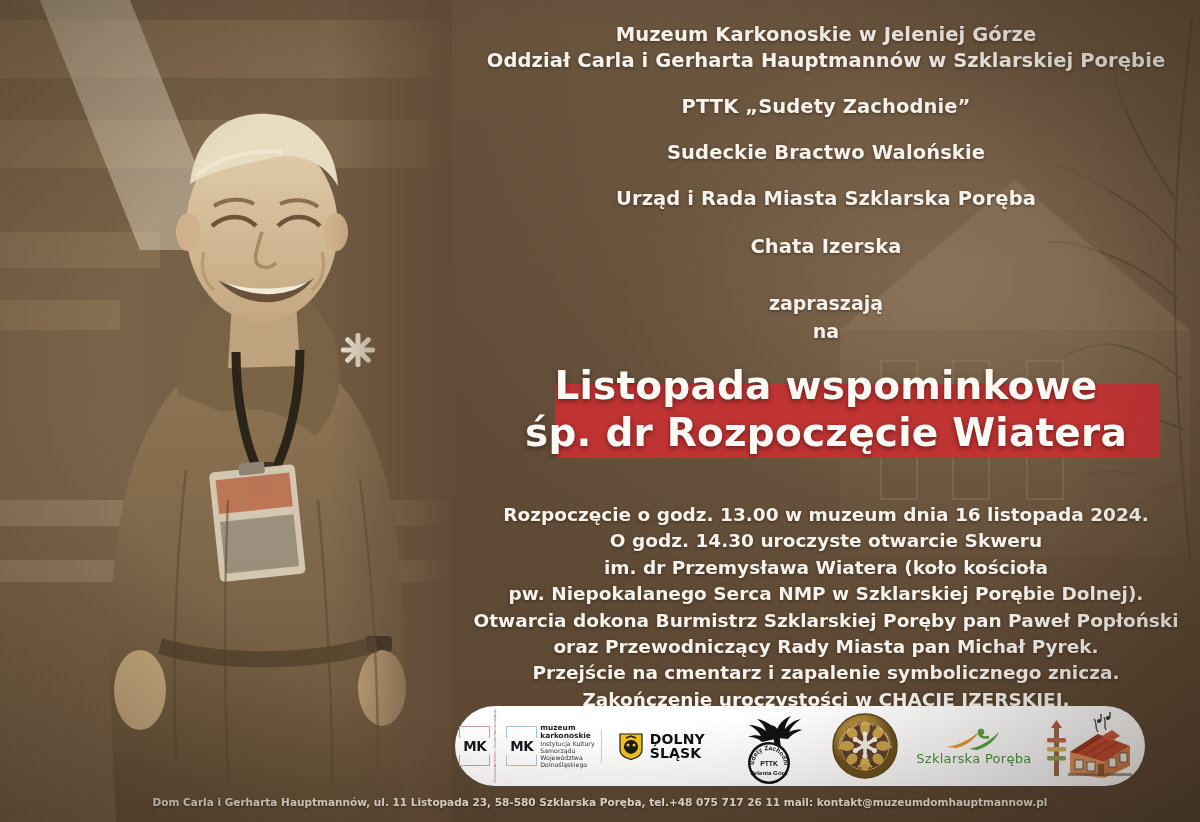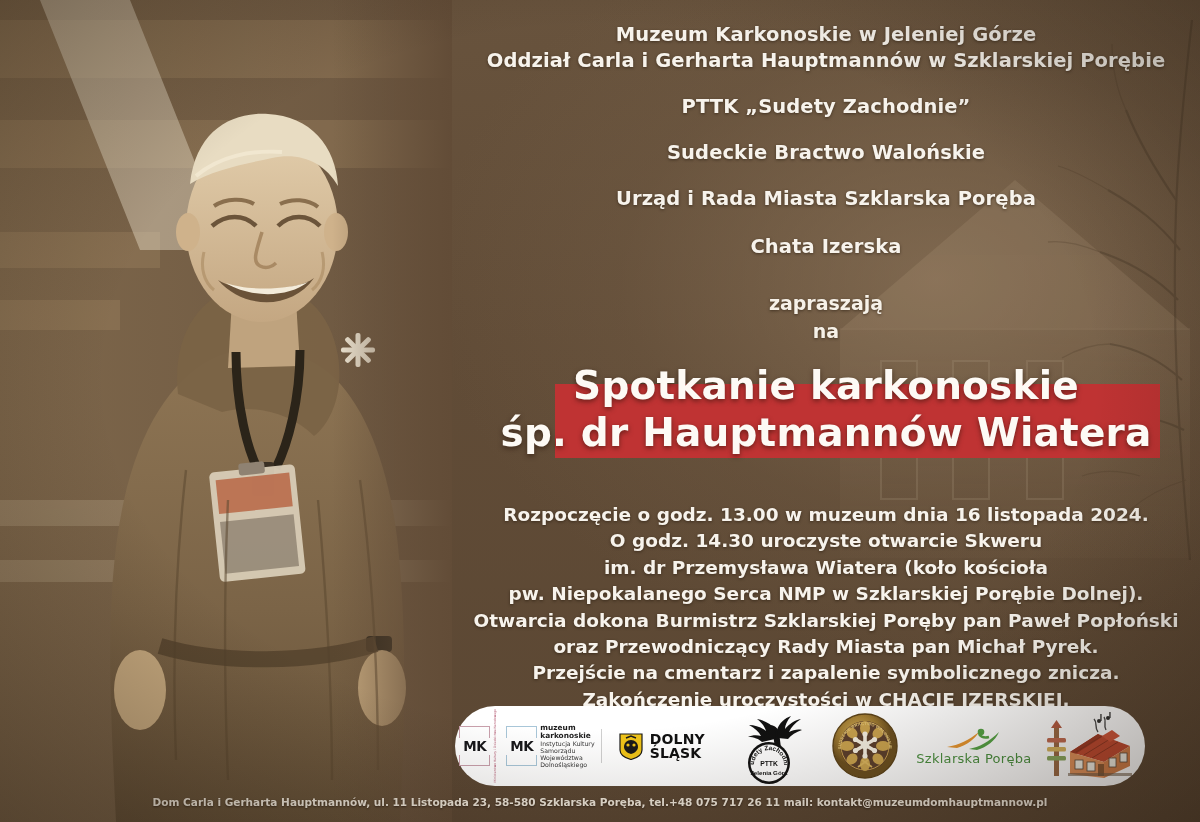--- a/index.html
+++ b/index.html
@@ -278,22 +278,22 @@
     <div class="org org-sp">PTTK „Sudety Zachodnie”</div>
     <div class="org org-sp">Sudeckie Bractwo Walońskie</div>
     <div class="org org-sp">Urząd i Rada Miasta Szklarska Poręba</div>
     <div class="org org-sp2">Chata Izerska</div>
 
     <div class="invite">zapraszają</div>
     <div class="invite" style="margin-top:2px;">na</div>
 
     <div class="banner-wrap">
       <div class="banner"></div>
-      <div class="title">Spotkanie karkonoskie</div>
-      <div class="title">śp. dr Hauptmannów Wiatera</div>
+      <div class="title">Listopada wspominkowe</div>
+      <div class="title">śp. dr Rozpoczęcie Wiatera</div>
     </div>
 
     <div class="details">
       <div>Rozpoczęcie o godz. 13.00 w muzeum dnia 16 listopada 2024.</div>
       <div>O godz. 14.30 uroczyste otwarcie Skweru</div>
       <div>im.  dr Przemysława Wiatera (koło kościoła</div>
       <div>pw. Niepokalanego Serca NMP w Szklarskiej Porębie Dolnej).</div>
       <div>Otwarcia dokona Burmistrz Szklarskiej Poręby pan Paweł Popłoński</div>
       <div>oraz Przewodniczący Rady Miasta pan Michał Pyrek.</div>
       <div>Przejście na cmentarz i zapalenie symbolicznego znicza.</div>

